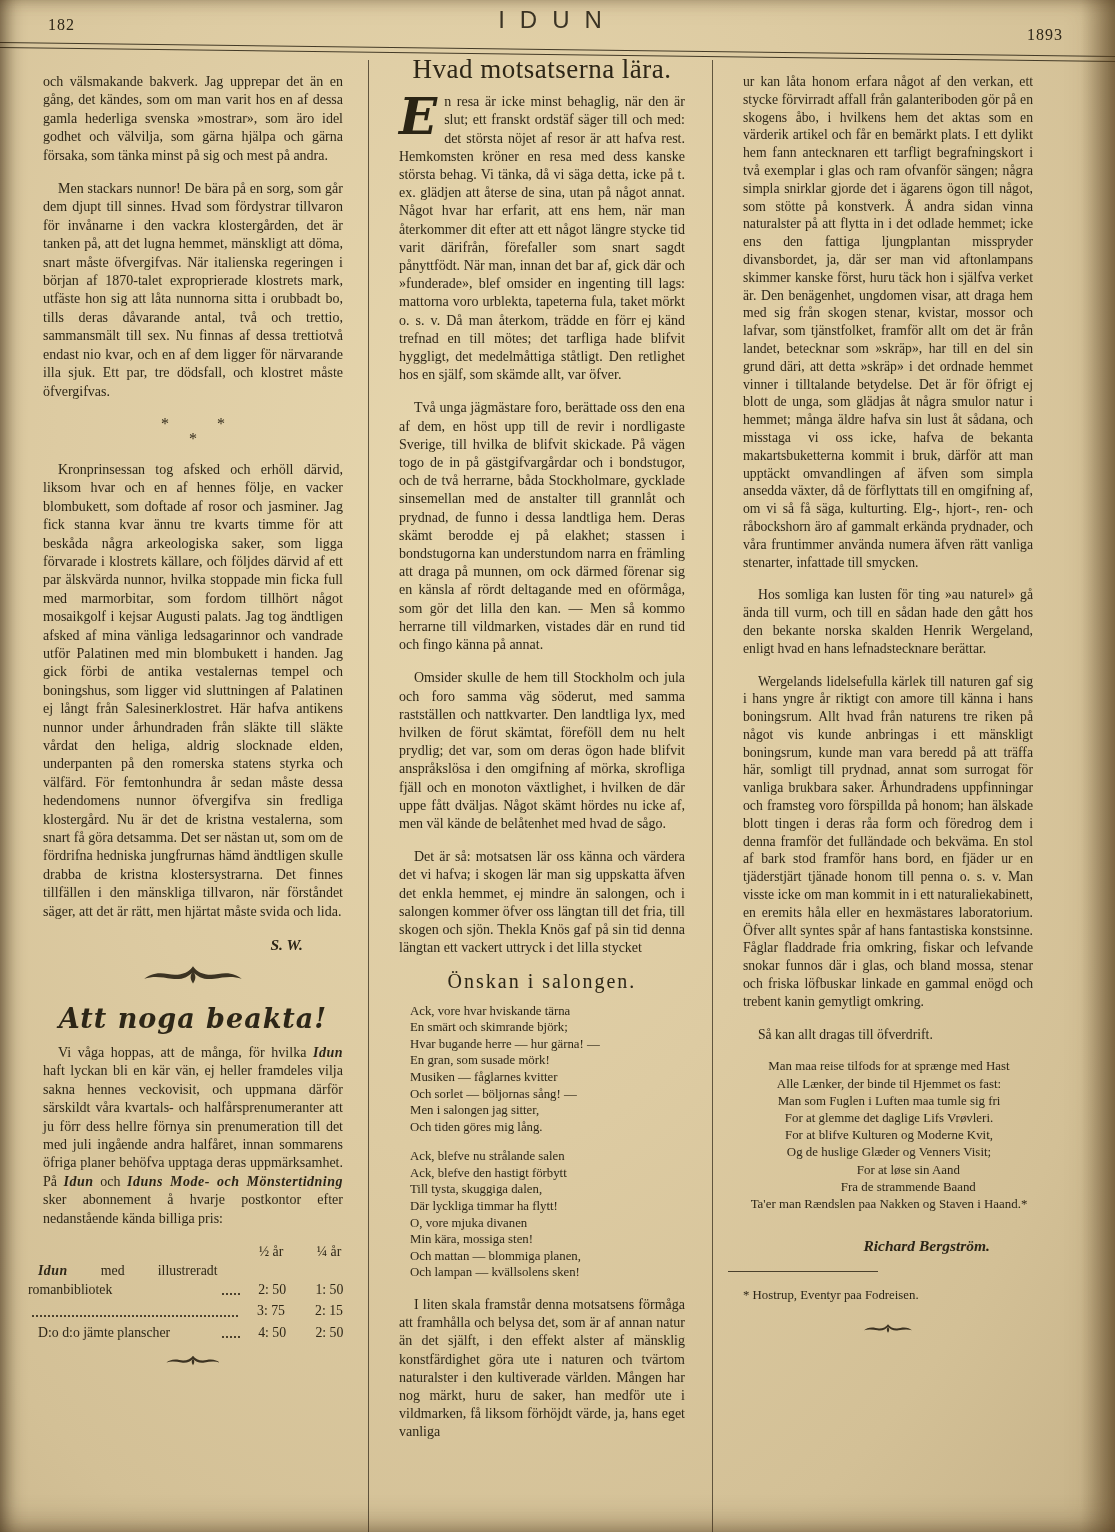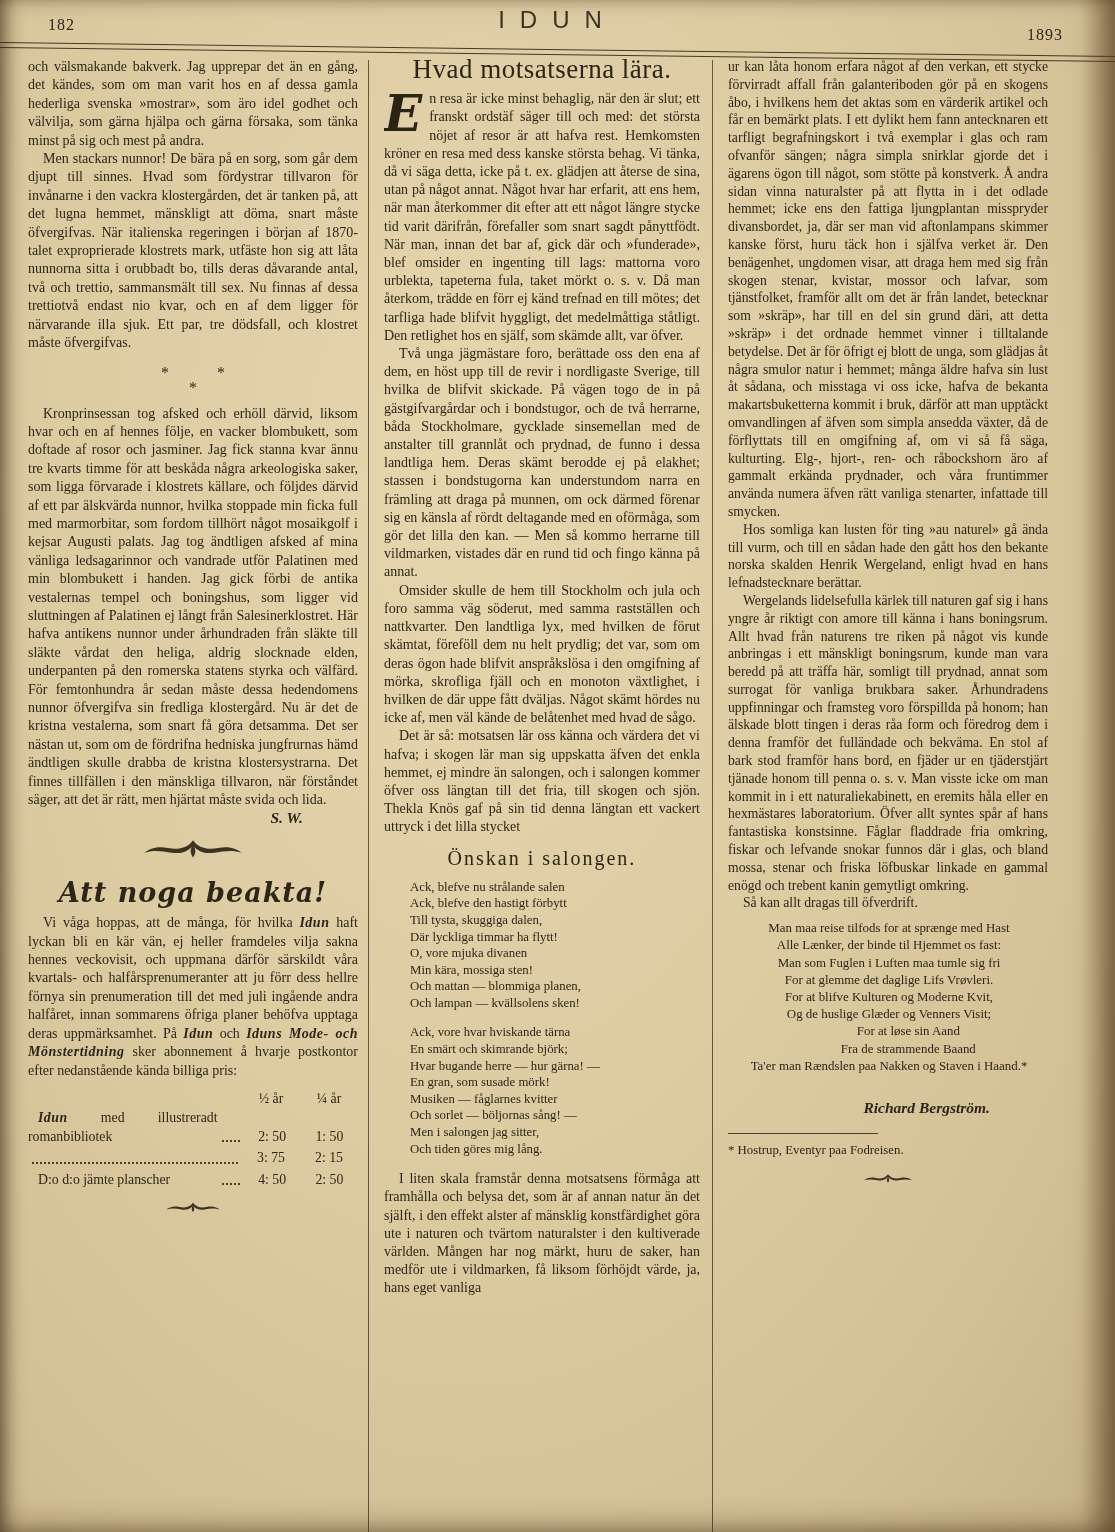--- a/index.html
+++ b/index.html
@@ -30,21 +30,21 @@
   
   .vrule{position:absolute;top:60px;bottom:0;width:1.4px;background:#4a402c;opacity:.85;}
   .vrule.r1{left:368px;}
   .vrule.r2{left:712px;}
 
   
   .col{position:absolute;top:58px;height:1470px;overflow:hidden;text-align:justify;}
   .col-left{left:28px;width:330px;font-size:14px;line-height:18.4px;}
   .col-mid{left:384px;width:316px;font-size:14px;line-height:18.2px;}
   .col-right{left:728px;width:320px;font-size:13.7px;line-height:17.8px;}
-  p{margin:0;}
+  p{margin:15px;}
   .ind{text-indent:15px;}
 
   
   .star-divider{text-align:center;line-height:15px;font-size:16px;margin:12px 0 10px 0;color:#352d1d;}
   .sig{ text-align:right;padding-right:55px;font-weight:bold;font-style:italic;font-size:15.5px;}
   .orn{display:block;margin:8px auto 0 auto;}
   .notice-head{margin:24px 0 12px 0;text-align:center;font-family:"DejaVu Serif", serif;
     font-size:27px;font-weight:bold;font-style:italic;letter-spacing:1px;}
   .boldit{font-weight:bold;font-style:italic;letter-spacing:.5px;}
   .it{}
@@ -140,36 +140,36 @@
 
 <section class="col col-mid">
   <h1 class="article-title">Hvad motsatserna lära.</h1>
   <p class="first"><span class="dropcap">E</span><span>n resa är icke minst behaglig, när den är slut; ett franskt ordstäf säger till och med: det största nöjet af resor är att hafva rest. Hemkomsten kröner en resa med dess kanske största behag. Vi tänka, då vi säga detta, icke på t. ex. glädjen att återse de sina, utan på något annat. Något hvar har erfarit, att ens hem, när man återkommer dit efter att ett något längre stycke tid varit därifrån, förefaller som snart sagdt pånyttfödt. När man, innan det bar af, gick där och »funderade», blef omsider en ingenting till lags: mattorna voro urblekta, tapeterna fula, taket mörkt o. s. v. Då man återkom, trädde en förr ej känd trefnad en till mötes; det tarfliga hade blifvit hyggligt, det medelmåttiga ståtligt. Den retlighet hos en själf, som skämde allt, var öfver.</span></p>
   <p class="ind">Två unga jägmästare foro, berättade oss den ena af dem, en höst upp till de revir i nordligaste Sverige, till hvilka de blifvit skickade. På vägen togo de in på gästgifvargårdar och i bondstugor, och de två herrarne, båda Stockholmare, gycklade sinsemellan med de anstalter till grannlåt och prydnad, de funno i dessa landtliga hem. Deras skämt berodde ej på elakhet; stassen i bondstugorna kan understundom narra en främling att draga på munnen, om ock därmed förenar sig en känsla af rördt deltagande med en oförmåga, som gör det lilla den kan. — Men så kommo herrarne till vildmarken, vistades där en rund tid och fingo känna på annat.</p>
   <p class="ind">Omsider skulle de hem till Stockholm och jula och foro samma väg söderut, med samma rastställen och nattkvarter. Den landtliga lyx, med hvilken de förut skämtat, föreföll dem nu helt prydlig; det var, som om deras ögon hade blifvit anspråkslösa i den omgifning af mörka, skrofliga fjäll och en monoton växtlighet, i hvilken de där uppe fått dväljas. Något skämt hördes nu icke af, men väl kände de belåtenhet med hvad de sågo.</p>
   <p class="ind">Det är så: motsatsen lär oss känna och värdera det vi hafva; i skogen lär man sig uppskatta äfven det enkla hemmet, ej mindre än salongen, och i salongen kommer öfver oss längtan till det fria, till skogen och sjön. Thekla Knös gaf på sin tid denna längtan ett vackert uttryck i det lilla stycket</p>
 
   <div class="poem">
     <h3 class="poem-title">Önskan i salongen.</h3>
+    <div class="stanza">Ack, vore hvar hviskande tärna
+En smärt och skimrande björk;
+Hvar bugande herre — hur gärna! —
+En gran, som susade mörk!
+Musiken — fåglarnes kvitter
+Och sorlet — böljornas sång! —
+Men i salongen jag sitter,
+Och tiden göres mig lång.</div>
     <div class="stanza">Ack, blefve nu strålande salen
 Ack, blefve den hastigt förbytt
 Till tysta, skuggiga dalen,
 Där lyckliga timmar ha flytt!
 O, vore mjuka divanen
 Min kära, mossiga sten!
 Och mattan — blommiga planen,
 Och lampan — kvällsolens sken!</div>
-    <div class="stanza">Ack, vore hvar hviskande tärna
-En smärt och skimrande björk;
-Hvar bugande herre — hur gärna! —
-En gran, som susade mörk!
-Musiken — fåglarnes kvitter
-Och sorlet — böljornas sång! —
-Men i salongen jag sitter,
-Och tiden göres mig lång.</div>
   </div>
 
   <p class="ind">I liten skala framstår denna motsatsens förmåga att framhålla och belysa det, som är af annan natur än det själft, i den effekt alster af mänsklig konstfärdighet göra ute i naturen och tvärtom naturalster i den kultiverade världen. Mången har nog märkt, huru de saker, han medför ute i vildmarken, få liksom förhöjdt värde, ja, hans eget vanliga</p>
 </section>
 
 <section class="col col-right">
   <p class="cont">ur kan låta honom erfara något af den verkan, ett stycke förvirradt affall från galanteriboden gör på en skogens åbo, i hvilkens hem det aktas som en värderik artikel och får en bemärkt plats. I ett dylikt hem fann antecknaren ett tarfligt begrafningskort i två exemplar i glas och ram ofvanför sängen; några simpla snirklar gjorde det i ägarens ögon till något, som stötte på konstverk. Å andra sidan vinna naturalster på att flytta in i det odlade hemmet; icke ens den fattiga ljungplantan misspryder divansbordet, ja, där ser man vid aftonlampans skimmer kanske först, huru täck hon i själfva verket är. Den benägenhet, ungdomen visar, att draga hem med sig från skogen stenar, kvistar, mossor och lafvar, som tjänstfolket, framför allt om det är från landet, betecknar som »skräp», har till en del sin grund däri, att detta »skräp» i det ordnade hemmet vinner i tilltalande betydelse. Det är för öfrigt ej blott de unga, som glädjas åt några smulor natur i hemmet; många äldre hafva sin lust åt sådana, och misstaga vi oss icke, hafva de bekanta makartsbuketterna kommit i bruk, därför att man upptäckt omvandlingen af äfven som simpla ansedda växter, då de förflyttats till en omgifning af, om vi så få säga, kulturting. Elg-, hjort-, ren- och råbockshorn äro af gammalt erkända prydnader, och våra fruntimmer använda numera äfven rätt vanliga stenarter, infattade till smycken.</p>
   <p class="ind">Hos somliga kan lusten för ting »au naturel» gå ända till vurm, och till en sådan hade den gått hos den bekante norska skalden Henrik Wergeland, enligt hvad en hans lefnadstecknare berättar.</p>
   <p class="ind">Wergelands lidelsefulla kärlek till naturen gaf sig i hans yngre år riktigt con amore till känna i hans boningsrum. Allt hvad från naturens tre riken på något vis kunde anbringas i ett mänskligt boningsrum, kunde man vara beredd på att träffa här, somligt till prydnad, annat som surrogat för vanliga brukbara saker. Århundradens uppfinningar och framsteg voro förspillda på honom; han älskade blott tingen i deras råa form och föredrog dem i denna framför det fulländade och bekväma. En stol af bark stod framför hans bord, en fjäder ur en tjäderstjärt tjänade honom till penna o. s. v. Man visste icke om man kommit in i ett naturaliekabinett, en eremits håla eller en hexmästares laboratorium. Öfver allt syntes spår af hans fantastiska konstsinne. Fåglar fladdrade fria omkring, fiskar och lefvande snokar funnos där i glas, och bland mossa, stenar och friska löfbuskar linkade en gammal enögd och trebent kanin gemytligt omkring.</p>
   <p class="ind">Så kan allt dragas till öfverdrift.</p>

